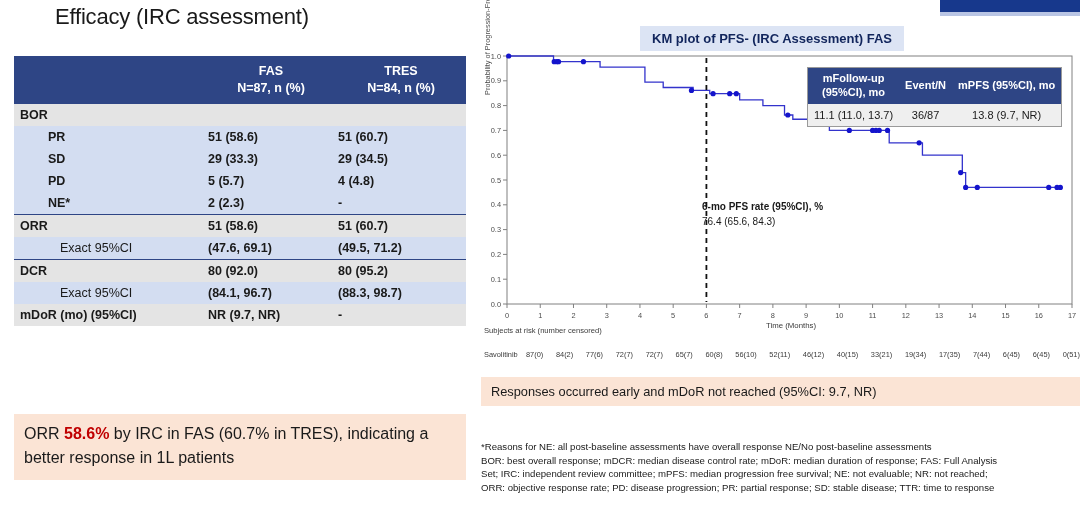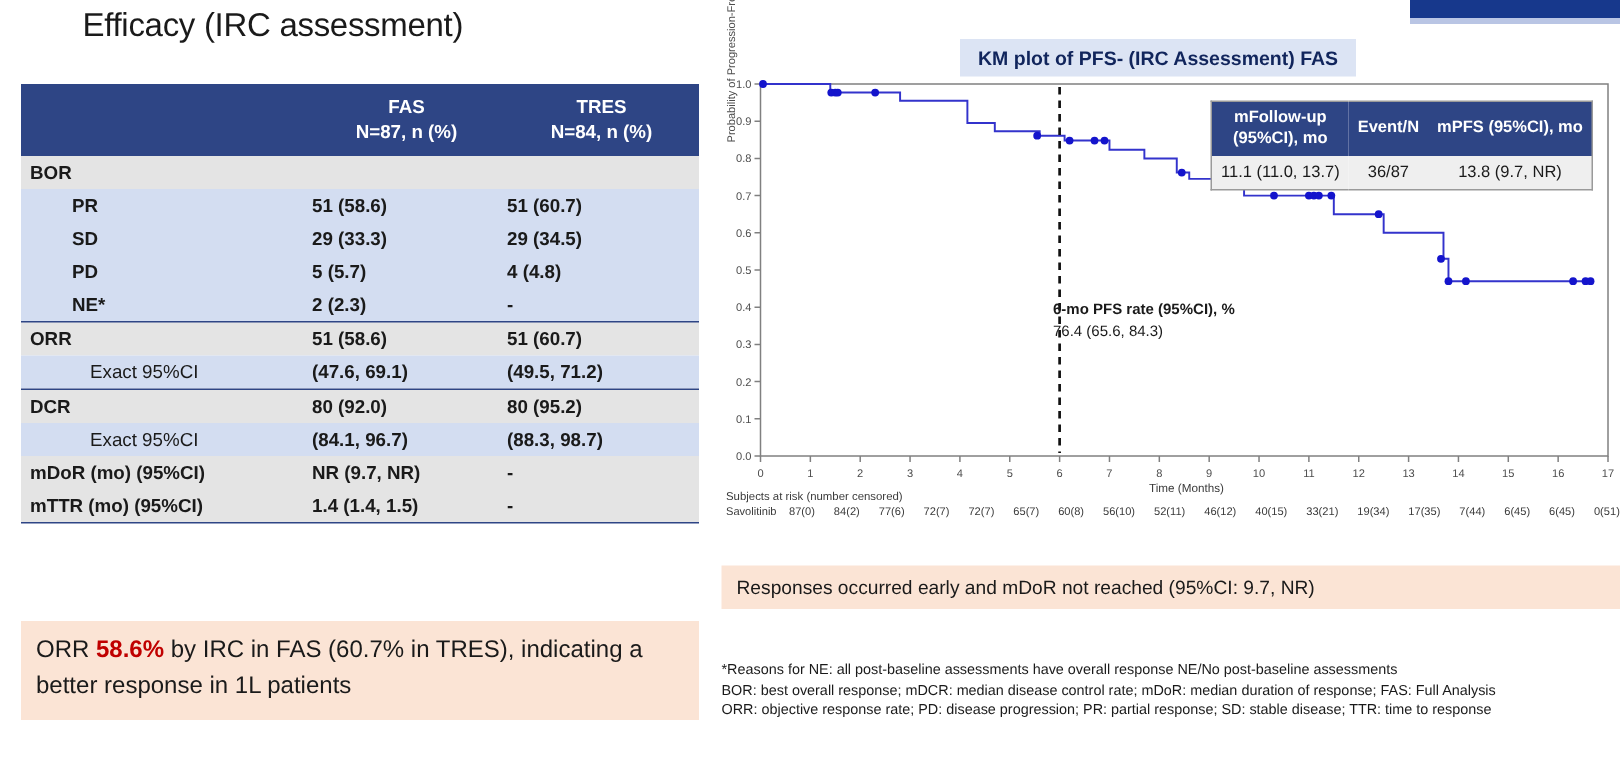--- a/index.html
+++ b/index.html
@@ -107,21 +107,21 @@
     font-size: 10px; color: #1a1a1a; line-height: 1.45;
   }
   .pfs-annot .a1 { font-weight: bold; }
 
   
   .risk-caption {
     position: absolute; left: 484px; top: 326px;
     font-size: 7.6px; color: #3a3a3a;
   }
   .risk-row {
-    position: absolute; left: 484px; top: 336px;
+    position: absolute; left: 484px; top: 350px;
     width: 596px; font-size: 7.4px; color: #3a3a3a;
     display: flex; align-items: baseline;
   }
   .risk-name { width: 42px; flex: none; }
   .risk-vals { display: flex; flex: 1 1 auto; justify-content: space-between; }
   .risk-vals span { white-space: nowrap; }
 
   
   .callout-right {
     position: absolute; left: 481px; top: 377px; width: 707px;
@@ -199,25 +199,20 @@
       <td class="val">80 (95.2)</td>
     </tr>
     <tr class="row-blue">
       <td class="lbl indent2">Exact 95%CI</td>
       <td class="val">(84.1, 96.7)</td>
       <td class="val">(88.3, 98.7)</td>
     </tr>
     <tr class="row-grey pad-tall">
       <td class="lbl bold nowrap">mDoR (mo) (95%CI)</td>
       <td class="val">NR (9.7, NR)</td>
-      <td class="val">-</td>
-    </tr>
-    <tr class="row-grey pad-tall brule">
-      <td class="lbl bold nowrap">mTTR (mo) (95%CI)</td>
-      <td class="val">1.4 (1.4, 1.5)</td>
       <td class="val">-</td>
     </tr>
   </tbody>
 </table>
 
 <div class="callout-left"><span>ORR </span><span class="hl">58.6%</span><span> by IRC in FAS (60.7% in TRES), indicating a better response in 1L patients</span></div>
 
 <div class="km-title">KM plot of PFS- (IRC Assessment) FAS</div>
 <div class="km-box"></div>
 <div class="ylabel">Probability of Progression-Free Survival</div>
@@ -367,14 +362,15 @@
       <span>6(45)</span>
       <span>0(51)</span>
     </span>
 </div>
 
 <div class="callout-right">Responses occurred early and mDoR not reached (95%CI: 9.7, NR)</div>
 
 <div class="footnotes">
   <div>*Reasons for NE: all post-baseline assessments have overall response NE/No post-baseline assessments</div>
   <div>BOR: best overall response; mDCR: median disease control rate; mDoR: median duration of response; FAS: Full Analysis</div>
+  <div>Set; IRC: independent review committee; mPFS: median progression free survival; NE: not evaluable; NR: not reached;</div>
   <div>ORR: objective response rate; PD: disease progression; PR: partial response; SD: stable disease; TTR: time to response</div>
 </div>
 
 </body></html>

